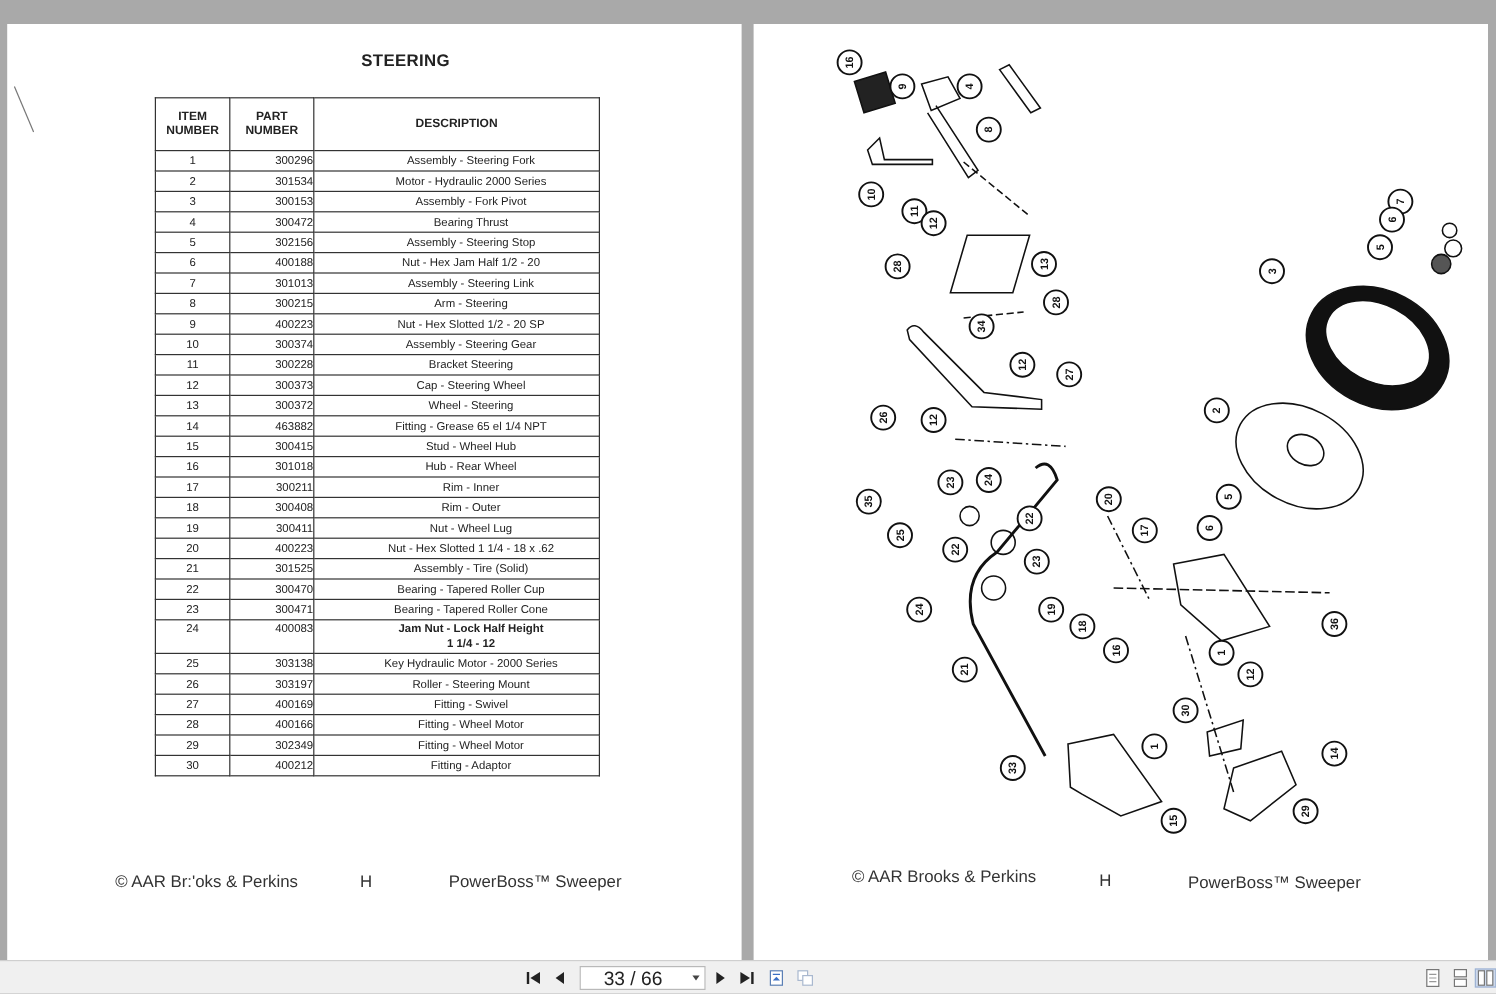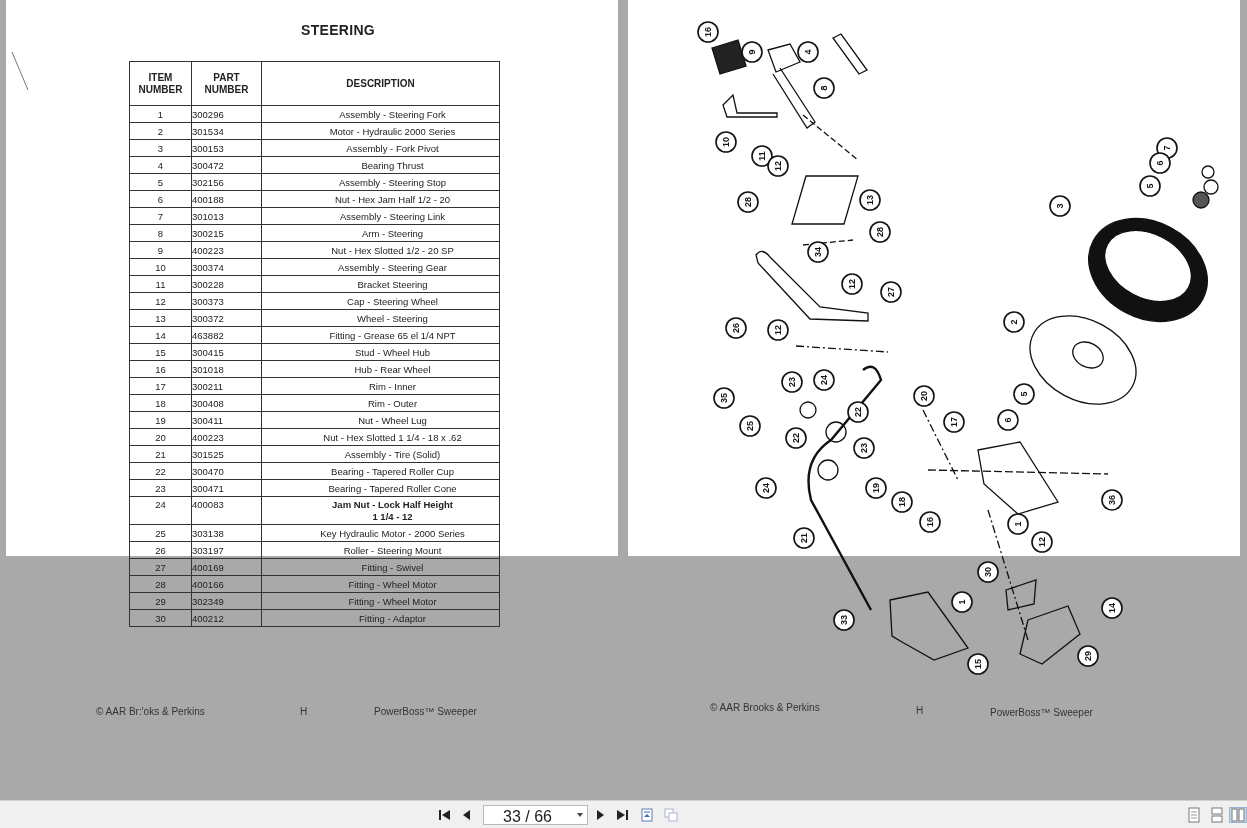--- a/index.html
+++ b/index.html
@@ -1,34 +1,34 @@
 <!DOCTYPE html>
 <html><head>
 <meta charset="utf-8">
 <style>
   * { box-sizing: border-box; margin: 0; padding: 0; }
   html, body { width: 1247px; height: 828px; overflow: hidden; background: #a9a9a9; font-family: "Liberation Sans", sans-serif; }
   .viewer { position: absolute; left: 0; top: 0; width: 1247px; height: 800px; background: #a9a9a9; }
-  .page { position: absolute; top: 0; height: 556px; background: #ffffff; }
+  .page { position: absolute; top: 20px; height: 792px; background: #ffffff; }
   .page-left { left: 6px; width: 612px; }
   .page-right { left: 628px; width: 612px; text-align: right; }
 
   .title { position: absolute; left: 0; width: 100%; top: 22px; text-align: center; font-weight: bold; font-size: 14px; color: #222; letter-spacing: 0.3px; padding-left: 52px; }
 
   table.parts { position: absolute; left: 123px; top: 61px; border-collapse: collapse; font-size: 9.5px; color: #222; }
   table.parts td, table.parts th { border: 1px solid #333; height: 17px; }
   table.parts th { font-weight: bold; font-size: 10px; height: 44px; vertical-align: middle; text-align: center; line-height: 12px; }
   table.parts td.num { text-align: center; width: 62px; }
-  table.parts td.part { text-align: left; width: 70px; }
+  table.parts td.part { text-align: right; width: 70px; }
   table.parts td.desc { text-align: center; width: 238px; padding-left: 24px; }
   table.parts tr.tall td { height: 28px; vertical-align: top; padding-top: 2px; }
   table.parts tr.tall td.desc { line-height: 12px; font-weight: bold; }
   table.parts { border: 1.5px solid #222; }
 
-  .footer { position: absolute; top: 706px; font-size: 10px; color: #333; }
+  .footer { position: absolute; top: 706px; font-size: 14px; color: #333; }
   .f-copy-l { left: 90px; }
   .f-h-l { left: 294px; }
   .f-prod-l { left: 368px; }
   .f-copy-r { left: 82px; top: 702px; }
   .f-h-r { left: 288px; top: 705px; }
   .f-prod-r { left: 362px; top: 707px; }
 
   .diagram { position: absolute; left: 0; top: 0; width: 612px; height: 700px; }
   .callout circle { fill: #fff; stroke: #111; stroke-width: 1.6; }
   .callout text { font-family: "Liberation Sans", sans-serif; font-size: 9px; font-weight: bold; fill: #111; text-anchor: middle; dominant-baseline: central; }

